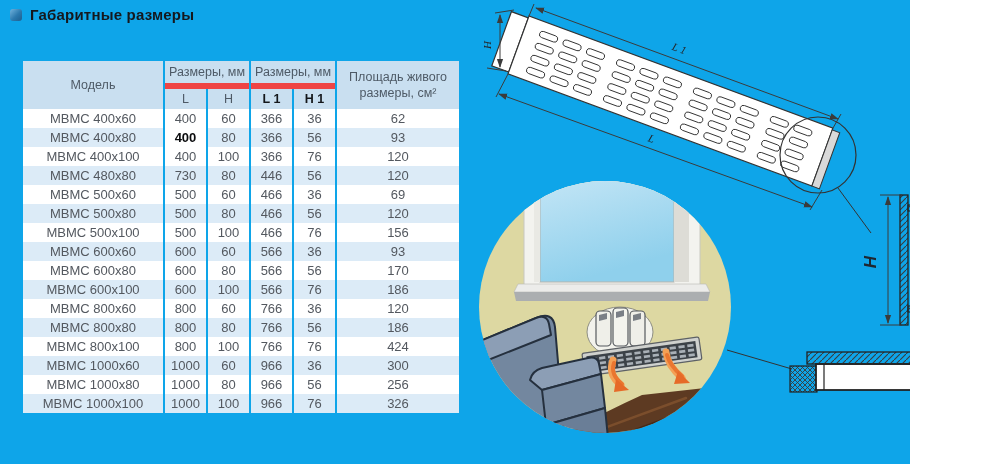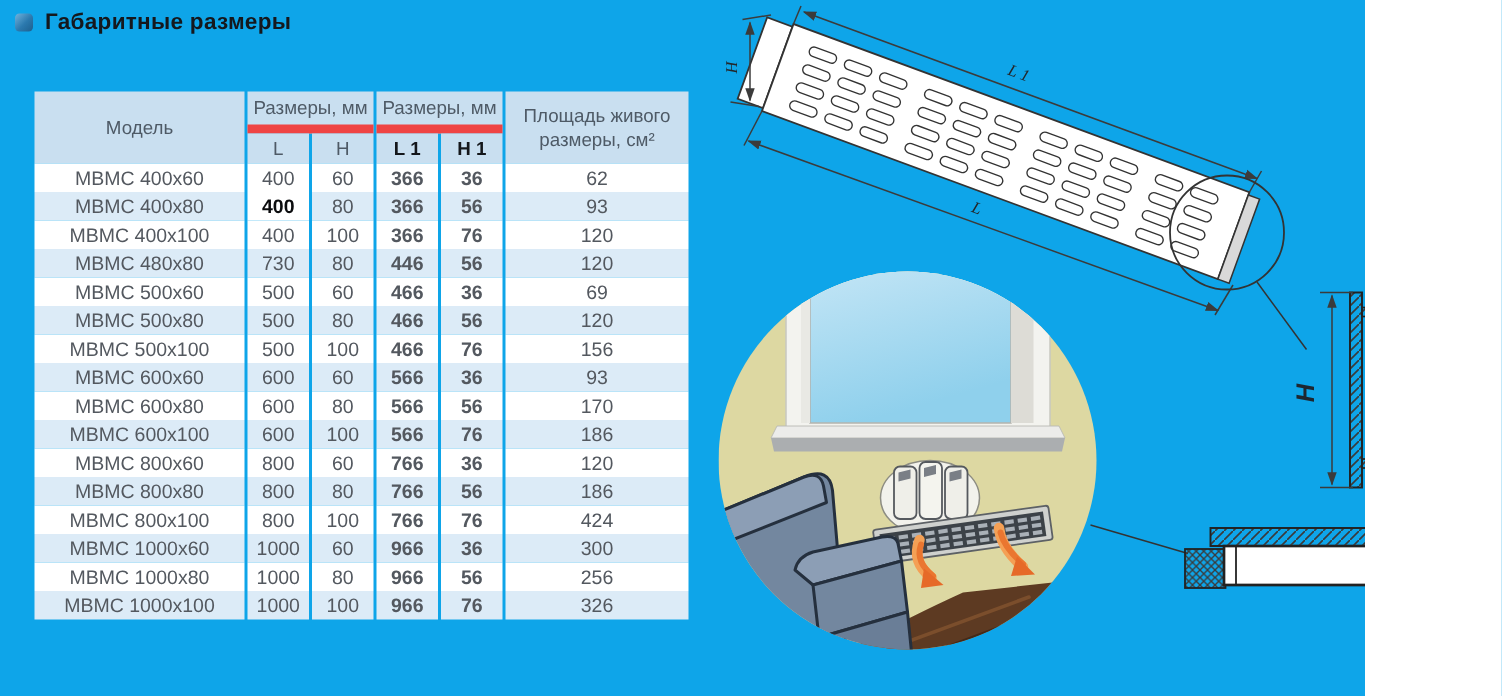--- a/index.html
+++ b/index.html
@@ -16,21 +16,21 @@
   table.dims{position:absolute;left:21px;top:38px;border-collapse:separate;
              border-spacing:2px 0;table-layout:fixed;margin-top:23px;}
   table.dims th,table.dims td{padding:0;text-align:center;vertical-align:middle;overflow:hidden;}
   table.dims thead th{background:#c9dff0;color:#4e5a66;font-weight:normal;font-size:12.5px;}
   th.group{height:22px;border-bottom:6px solid #ef4444;}
   th.sub{height:20px;}
   th.sub.dark{color:#14171b;font-weight:bold;}
   th.span2{height:44px;line-height:1.3;}
   table.dims tbody td{font-size:13px;color:#53585f;height:19px;background:#fff;}
   table.dims tbody tr:nth-child(even) td{background:#dcebf7;}
-  td.c-l1,td.c-h1{color:#101317;font-weight:700;}
+  td.c-l1,td.c-h1{color:#101317;font-weight:400;}
   td.hl{background:#fff !important;color:#0b0c0e !important;font-weight:600;}
 
   
   .drawings{position:absolute;left:450px;top:0;width:551px;height:464px;}
   .dim{stroke:#3b3b3b;stroke-width:1;fill:none;}
   .edge{stroke:#333;stroke-width:1.2;fill:#fff;}
   .dim-label-sm{font-family:"Liberation Serif",serif;font-style:italic;
                 font-size:11px;fill:#23272b;}
   .dim-label-lg{font-family:"Liberation Sans",sans-serif;font-style:italic;
                 font-weight:bold;font-size:17px;fill:#1e2730;}

